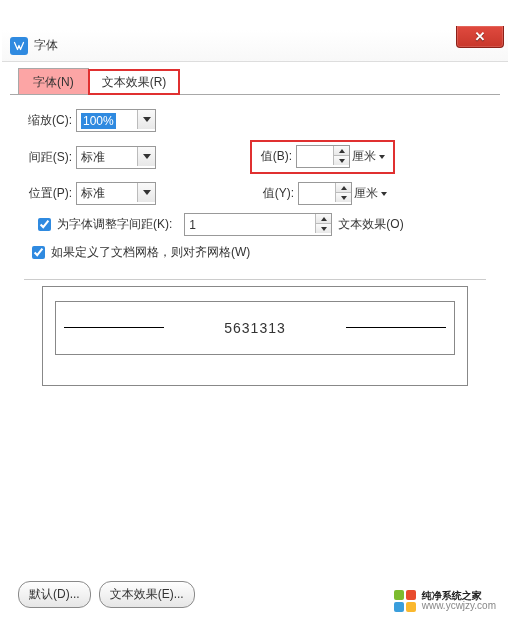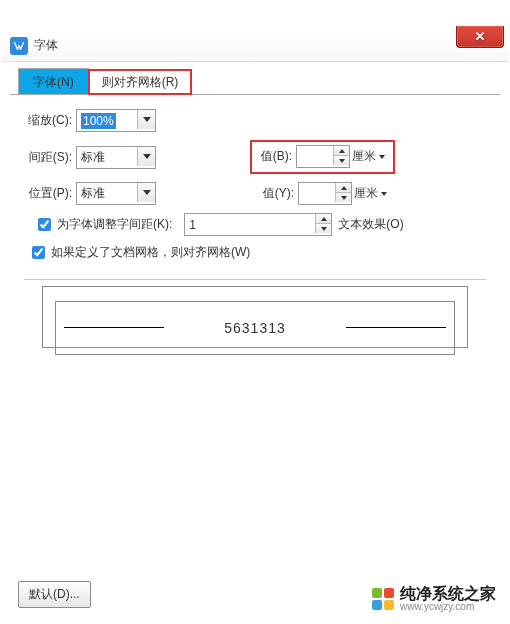--- a/index.html
+++ b/index.html
@@ -8,21 +8,21 @@
 
 .dlg { width: 510px; height: 624px; border: 2px solid #fff; box-shadow: 0 0 8px rgba(0,0,0,.25); position: relative; background: #fff; }
 .titlebar { height: 32px; background: linear-gradient(#fff,#f8f8f8); border-bottom: 1px solid #ddd; display:flex; align-items:center; padding-left:8px; position:relative;margin-top:28px; }
 .titlebar .appicon { width:18px; height:18px; background:#2f8ae0; border-radius:3px; display:flex; align-items:center; justify-content:center; margin-right:6px; }
 .titlebar .appicon svg { width:12px; height:12px; }
 .titlebar .close { position:absolute; top:-4px; right:4px; width:48px; height:22px; background:linear-gradient(#e04a3f,#c8372b); border:1px solid #8c2018; border-top:none; border-radius:0 0 4px 4px; display:flex; align-items:center; justify-content:center; box-shadow:inset 0 0 0 1px rgba(255,255,255,.15); }
 .titlebar .close span { color:#fff; font-weight:bold; text-shadow:0 1px 1px rgba(0,0,0,.5); font-size:13px; }
 
 
 .tabs { display:flex; align-items:flex-end; height:32px; padding-left:16px; }
-.tab { padding:5px 14px 4px; border:1px solid #a8a8a8; background:#0ea5e9; position:relative; top:1px; border-bottom:none; }
+.tab { padding:5px 14px 4px; border:1px solid #a8a8a8; background:#fca5a5; position:relative; top:1px; border-bottom:none; }
 .tab + .tab { margin-left:-1px; }
 .tab.active { background:#fff; z-index:2; }
 .tab-highlight { border:2px solid #e03030; padding:3px 12px 2px; }
 
 
 .panel { border-top:1px solid #a8a8a8; margin:0 8px; padding:14px 12px 8px; height:calc(100% - 32px - 32px - 56px); position:relative; }
 
 .row { display:flex; align-items:center; margin-bottom:8px; }
 .lbl { width:54px; text-align:right; padding-right:4px; }
 .lbl2 { width:40px; text-align:right; padding-right:4px; }
@@ -44,40 +44,40 @@
 
 .red-box { border:2px solid #e03030; padding:3px 8px 4px 4px; display:flex; align-items:center; }
 
 .chk { display:flex; align-items:center; margin:8px 0 0 10px; }
 .chk input { margin-right:6px; accent-color:#2f8ae0; }
 
 .hr { border:none; border-top:1px solid #ccc; margin:18px 2px 6px; }
 
 
 .preview-legend { margin-top:216px; padding:0 0 2px 2px; color:#333; }
-.preview-frame-outer { border:1px solid #888; height:62px; margin:0 20px;text-align:center; }
+.preview-frame-outer { border:1px solid #888; height:100px; margin:0 20px;text-align:center; }
 .preview-frame { border:1px solid #888; margin:14px 12px; height:54px; display:flex; align-items:center; justify-content:center; position:relative; }
 .preview-frame::before, .preview-frame::after { content:""; position:absolute; top:48%; width:100px; height:0; border-top:1px solid #000; }
 .preview-frame::before { left:8px; }
 .preview-frame::after { right:8px; }
 .preview-text { font-size:14px; letter-spacing:1px; }
 
 
 .footer { position:absolute; left:0; right:0; bottom:14px; padding:0 16px; display:flex; align-items:center; gap:8px; }
-.btn { border:1px solid #8a8a8a; background:linear-gradient(#fefefe,#e6e6e6); padding:4px 10px; border-radius:2px; }
+.btn { border:1px solid #8a8a8a; background:linear-gradient(#fefefe,#e6e6e6); padding:4px 10px; border-radius:12px; }
 
 
 .watermark { position:absolute; right:12px; bottom:10px; display:flex; align-items:center; gap:6px; }
 .wm-logo { width:22px; height:22px; position:relative; }
 .wm-logo span { position:absolute; width:10px; height:10px; border-radius:2px; }
 .wm-logo .r { background:#e84b2d; right:0; top:0; }
 .wm-logo .g { background:#7cbb2e; left:0; top:0; }
 .wm-logo .b { background:#3a9edc; left:0; bottom:0; }
 .wm-logo .y { background:#fab82e; right:0; bottom:0; }
-.watermark .zh { font-size:16px; font-weight:600; color:#222; line-height:1; }
+.watermark .zh { font-size:10px; font-weight:600; color:#222; line-height:1; }
 .watermark .en { font-size:10px; color:#888; line-height:1; }
 </style>
 </head>
 <body>
 
 <div class="dlg">
 
   <div class="titlebar">
     <span class="appicon">
       <svg viewBox="0 0 24 24">
@@ -85,21 +85,21 @@
         </svg>
     </span>
     <span>字体</span>
     <div class="close">
         <span>✕</span>
       </div>
   </div>
 
   <div class="tabs">
     <div class="tab">字体(N)</div>
-    <div class="tab active tab-highlight">则对齐网格(R)</div>
+    <div class="tab active tab-highlight">文本效果(R)</div>
   </div>
 
   <div class="panel">
 
     <div class="row">
       <span class="lbl">缩放(C):</span>
       <div class="sel zoom">
         <span class="v">100%</span>
         <span class="caretbtn"></span>
         <span class="caret"></span>
@@ -176,20 +176,21 @@
     <hr class="hr">
     <div class="preview-frame-outer">
       <div class="preview-frame">
         <span class="preview-text">5631313</span>
       </div>
     </div>
   </div>
 
   <div class="footer">
     <button class="btn">默认(D)...</button>
+    <button class="btn">文本效果(E)...</button>
   </div>
 
   <div class="watermark">
     <div class="wm-logo">
       <span class="g"></span>
         <span class="r"></span>
         <span class="b"></span>
         <span class="y"></span>
     </div>
     <div>

